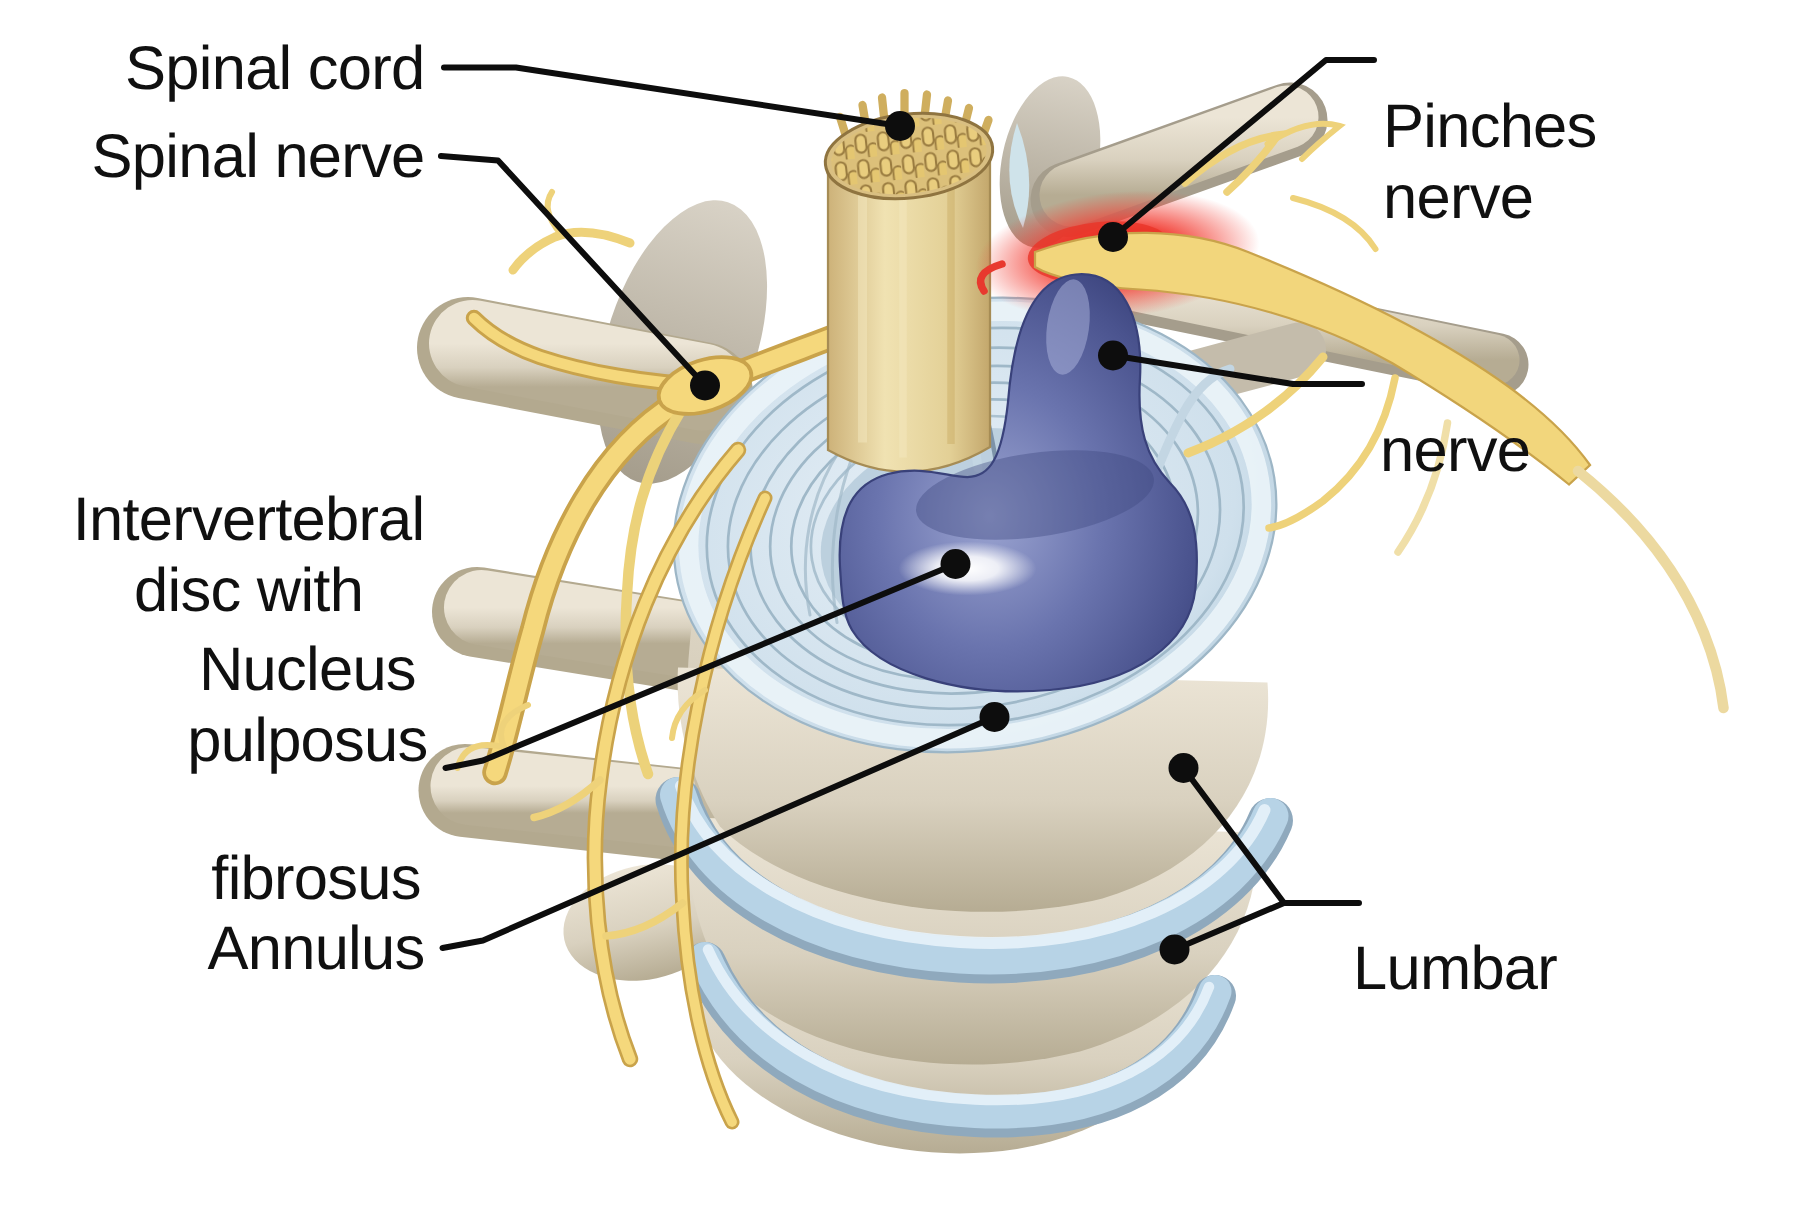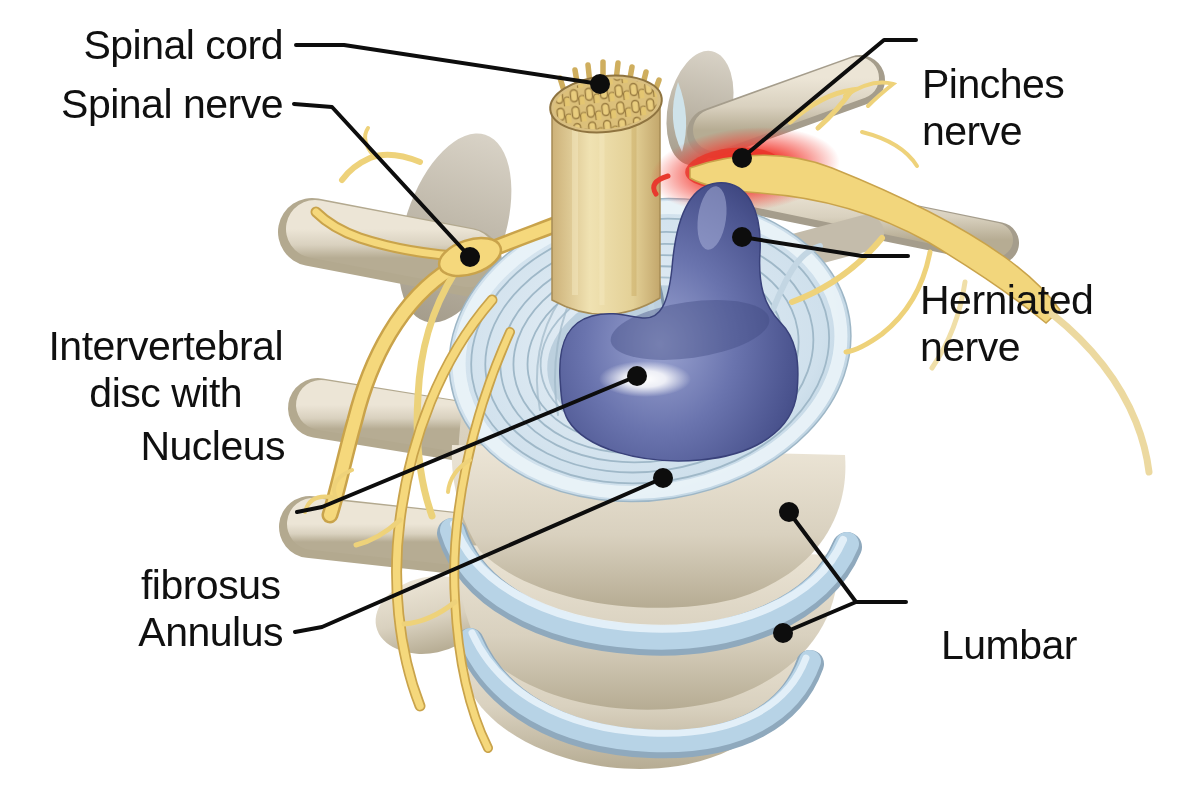--- a/index.html
+++ b/index.html
@@ -219,30 +219,30 @@
 </div>
 <div class="lbl r" style="right:917px;top:81px">
   <div>Spinal nerve</div>
 </div>
 <div class="lbl r" style="right:917px;top:323px">
   <div>Intervertebral</div>
   <div>disc with</div>
 </div>
 <div class="lbl r" style="right:915px;top:423px">
   <div>Nucleus</div>
+  <div>pulposus</div>
 </div>
 <div class="lbl r" style="right:917px;top:562px">
   <div>fibrosus</div>
   <div>Annulus</div>
 </div>
 <div class="lbl l" style="left:922px;top:17px">
   <div>Pinches</div>
   <div>nerve</div>
 </div>
 <div class="lbl l" style="left:920px;top:233px">
-  <div>Herniated</div>
   <div>nerve</div>
 </div>
-<div class="lbl l" style="left:941px;top:578px">
+<div class="lbl l" style="left:902px;top:578px">
   <div>Lumbar</div>
 </div>
 
 </div>
 
 </body></html>

